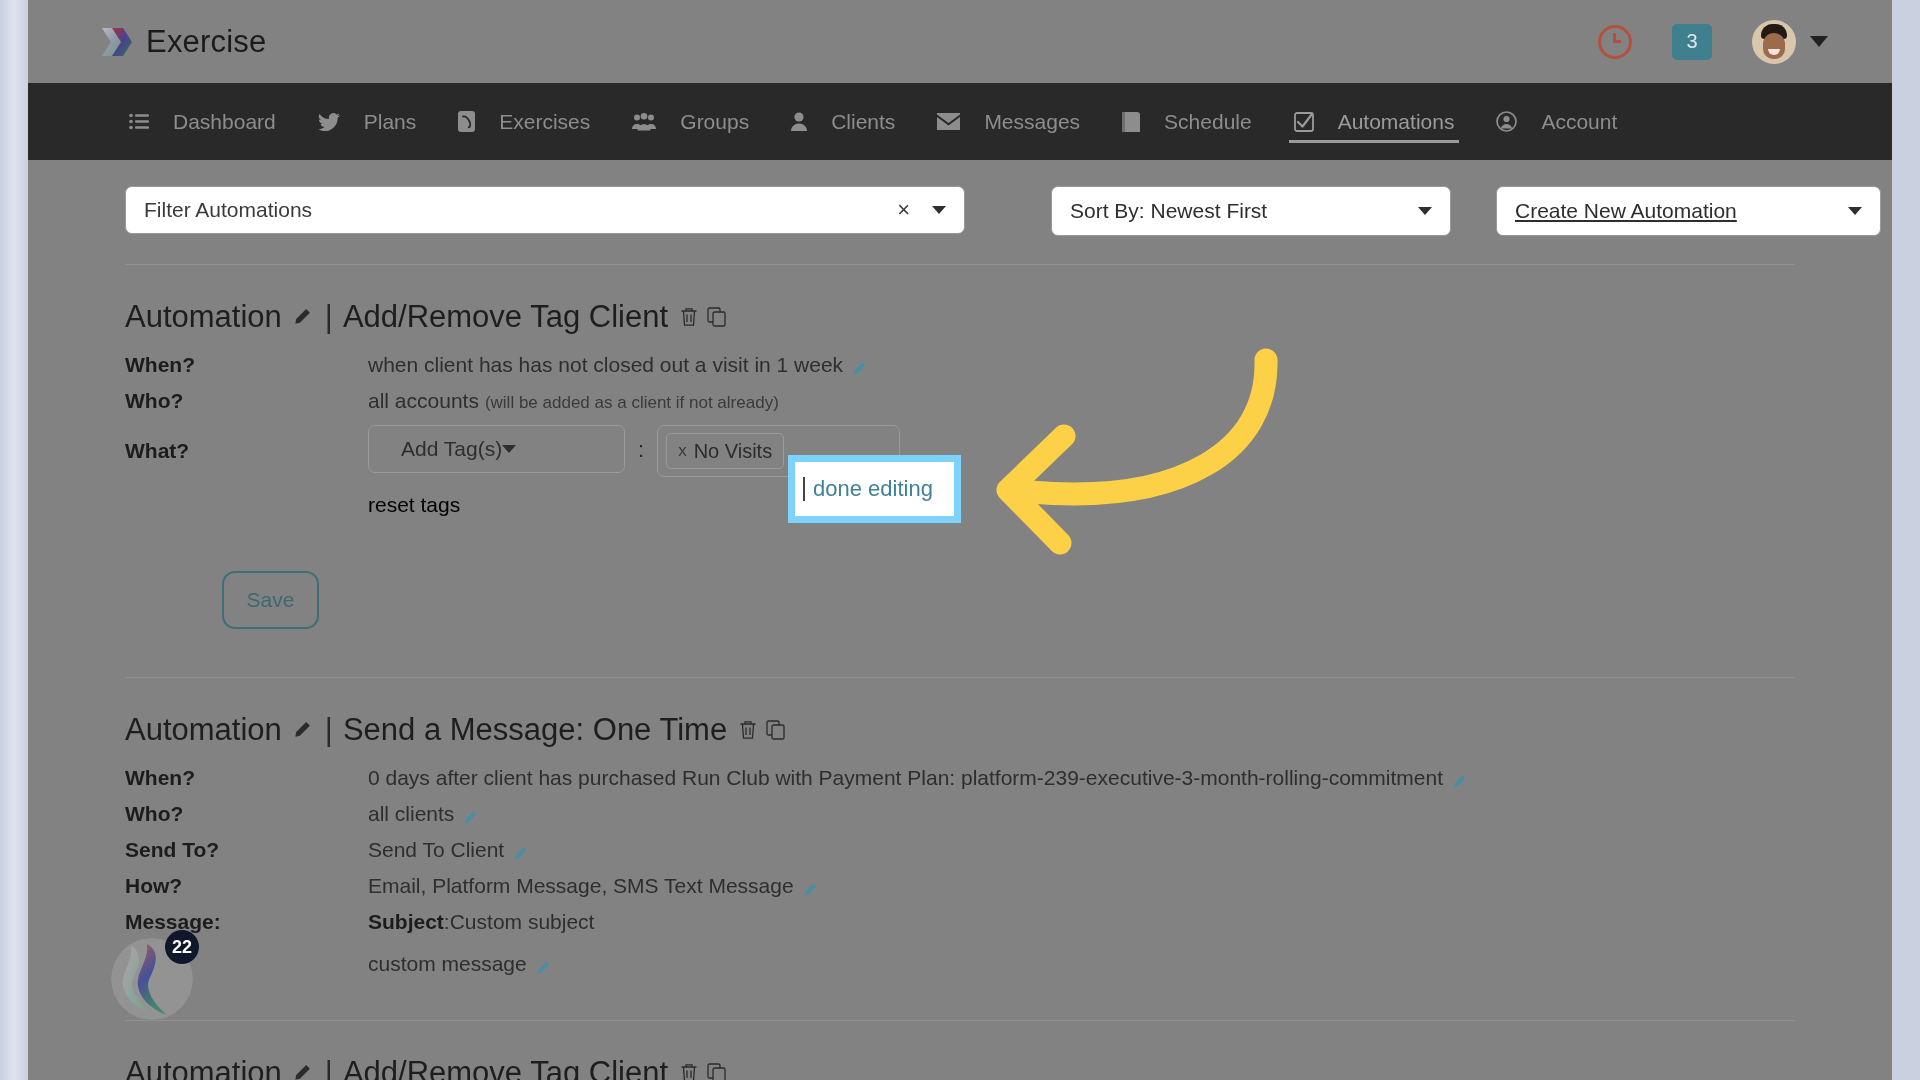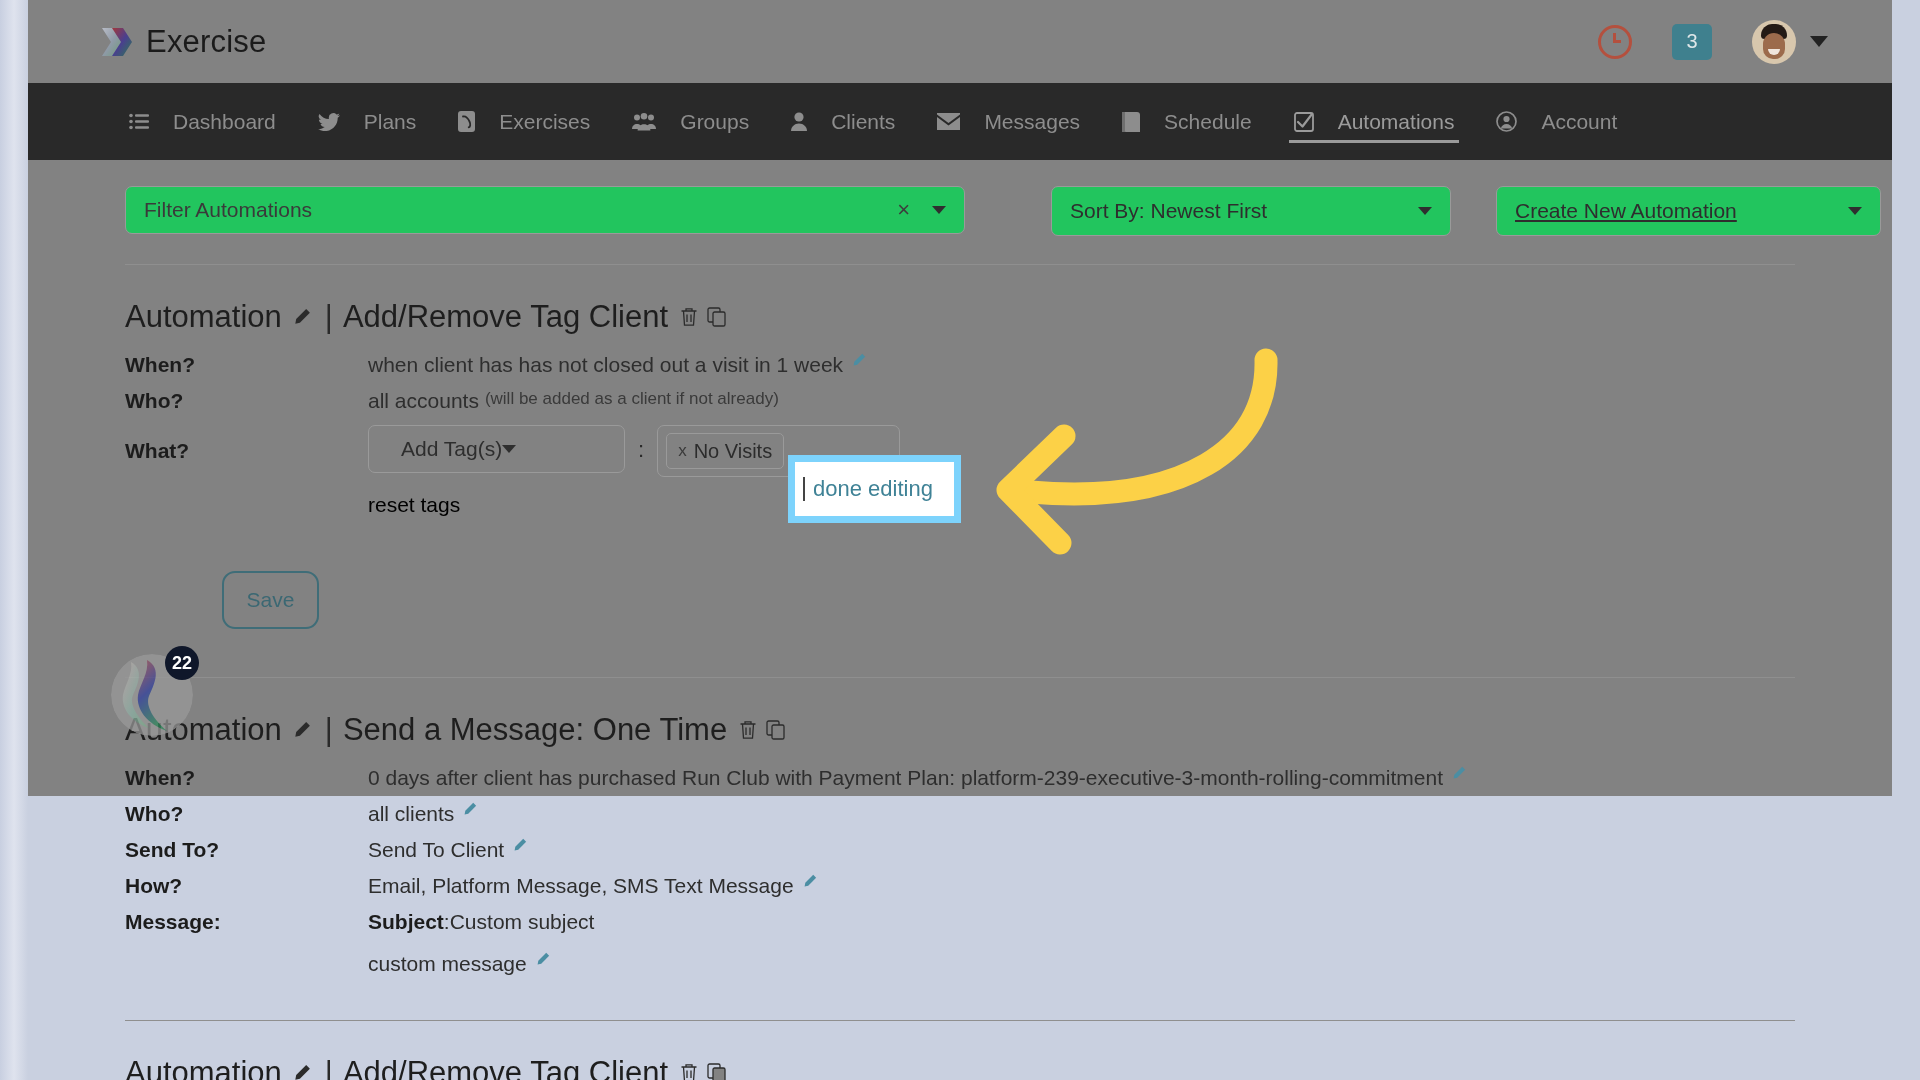--- a/index.html
+++ b/index.html
@@ -8,21 +8,21 @@
     font-family: "Liberation Sans", sans-serif;
     background: #ccd3e3;
     overflow: hidden;
   }
   
   #page {
     position: absolute; left: 0; top: 0; width: 1920px; height: 1080px;
     background: linear-gradient(90deg,#c8cfe0 0px,#dfe3ee 14px,#c9d0e0 28px,#c9d0e0 0px);
   }
   #app {
-    position: absolute; left: 28px; top: 0; width: 1864px; height: 796px;
+    position: absolute; left: 28px; top: 0; width: 1864px; height: 1080px;
     background: #ffffff;
   }
 
   
   #header {
     position: absolute; left: 0; top: 0; width: 1864px; height: 83px;
     background: #828282;
     display: flex; align-items: center;
   }
   #brand { display: flex; align-items: center; margin-left: 72px; }
@@ -76,21 +76,21 @@
 
   
   #content {
     position:absolute; left:0; top:160px; width:1864px; bottom:0;
     background:#828282;
   }
   #filterbar {
     display:flex; align-items:flex-start; padding: 26px 0 0 0;
   }
   .ctl {
-    border:1px solid #9a9a9a; border-radius:7px; background:#22c55e;
+    border:1px solid #9a9a9a; border-radius:7px; background:#ffffff;
     display:flex; align-items:center; color:#2e2e2e; font-size:21px;
     position:relative;
   }
   #filter-ctl { margin-left:97px; width:840px; height:48px; padding:0 18px; }
   #filter-ctl .ph { color:#3a3a3a; }
   #filter-ctl .tools { margin-left:auto; display:flex; align-items:center; gap:22px; }
   .x-mark { font-size:22px; color:#3d3d3d; }
   .caret { width:0;height:0;border-left:7px solid transparent;border-right:7px solid transparent;
     border-top:8px solid #2f2f2f; }
   #sort-ctl { margin-left:86px; width:400px; height:50px; padding:0 18px; }
@@ -105,21 +105,21 @@
     font-size: 31px; color:#1e1e1e; display:flex; align-items:center; gap:0;
     margin-top: 34px; margin-bottom: 18px;
   }
   .block-title .pencil { margin: 0 10px 0 10px; }
   .block-title .sep { margin: 0 10px 0 4px; color:#2a2a2a; font-weight:300;}
   .block-title .icons { display:flex; align-items:center; gap:9px; margin-left:12px; }
 
   .rows { font-size: 21px; color:#2b2b2b; }
   .row { display:flex; align-items:flex-start; margin-bottom: 8px; min-height: 28px; }
   .row .lbl { width: 243px; font-weight:bold; color:#1c1c1c; flex:0 0 243px; }
-  .row .val { color:#2e2e2e; display:flex; align-items:flex-start; flex-wrap:wrap; }
+  .row .val { color:#2e2e2e; display:flex; align-items:flex-end; flex-wrap:wrap; }
   .sub { font-size: 17px; color:#3a3a3a; margin-left:6px; }
   .pencil-sm { margin-left:8px; display:inline-flex; }
 
   
   .what-row { display:flex; align-items:flex-start; margin-top: 6px; }
   .what-row .lbl { width:243px; flex:0 0 243px; font-weight:bold; color:#1c1c1c;
     padding-top: 14px; font-size:21px;}
   .sel-box { width:257px; height:48px; border:1px solid #9a9a9a; border-radius:7px;
     display:flex; align-items:center; padding:0 32px; font-size:21px; color:#2e2e2e; }
   .colon { margin: 0 13px; padding-top: 12px; font-size:22px; color:#2a2a2a; }

